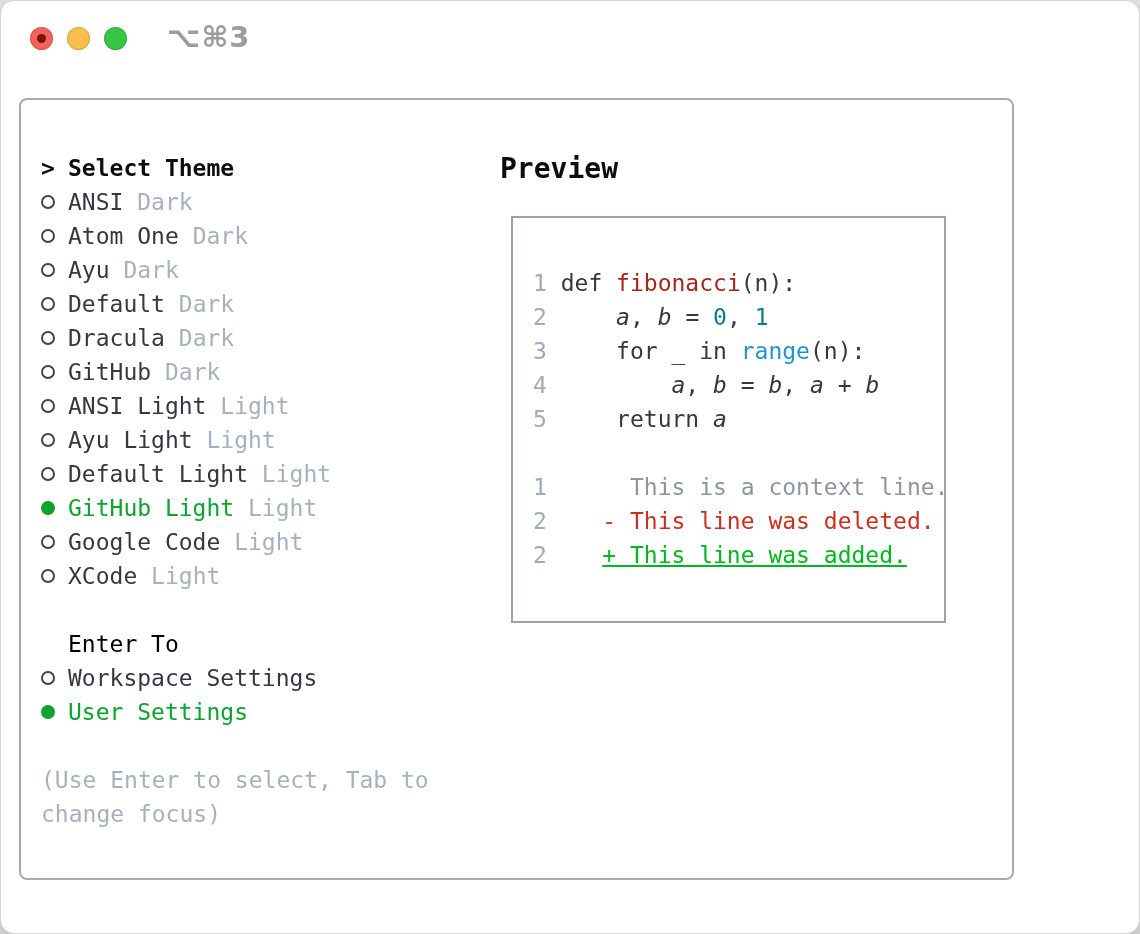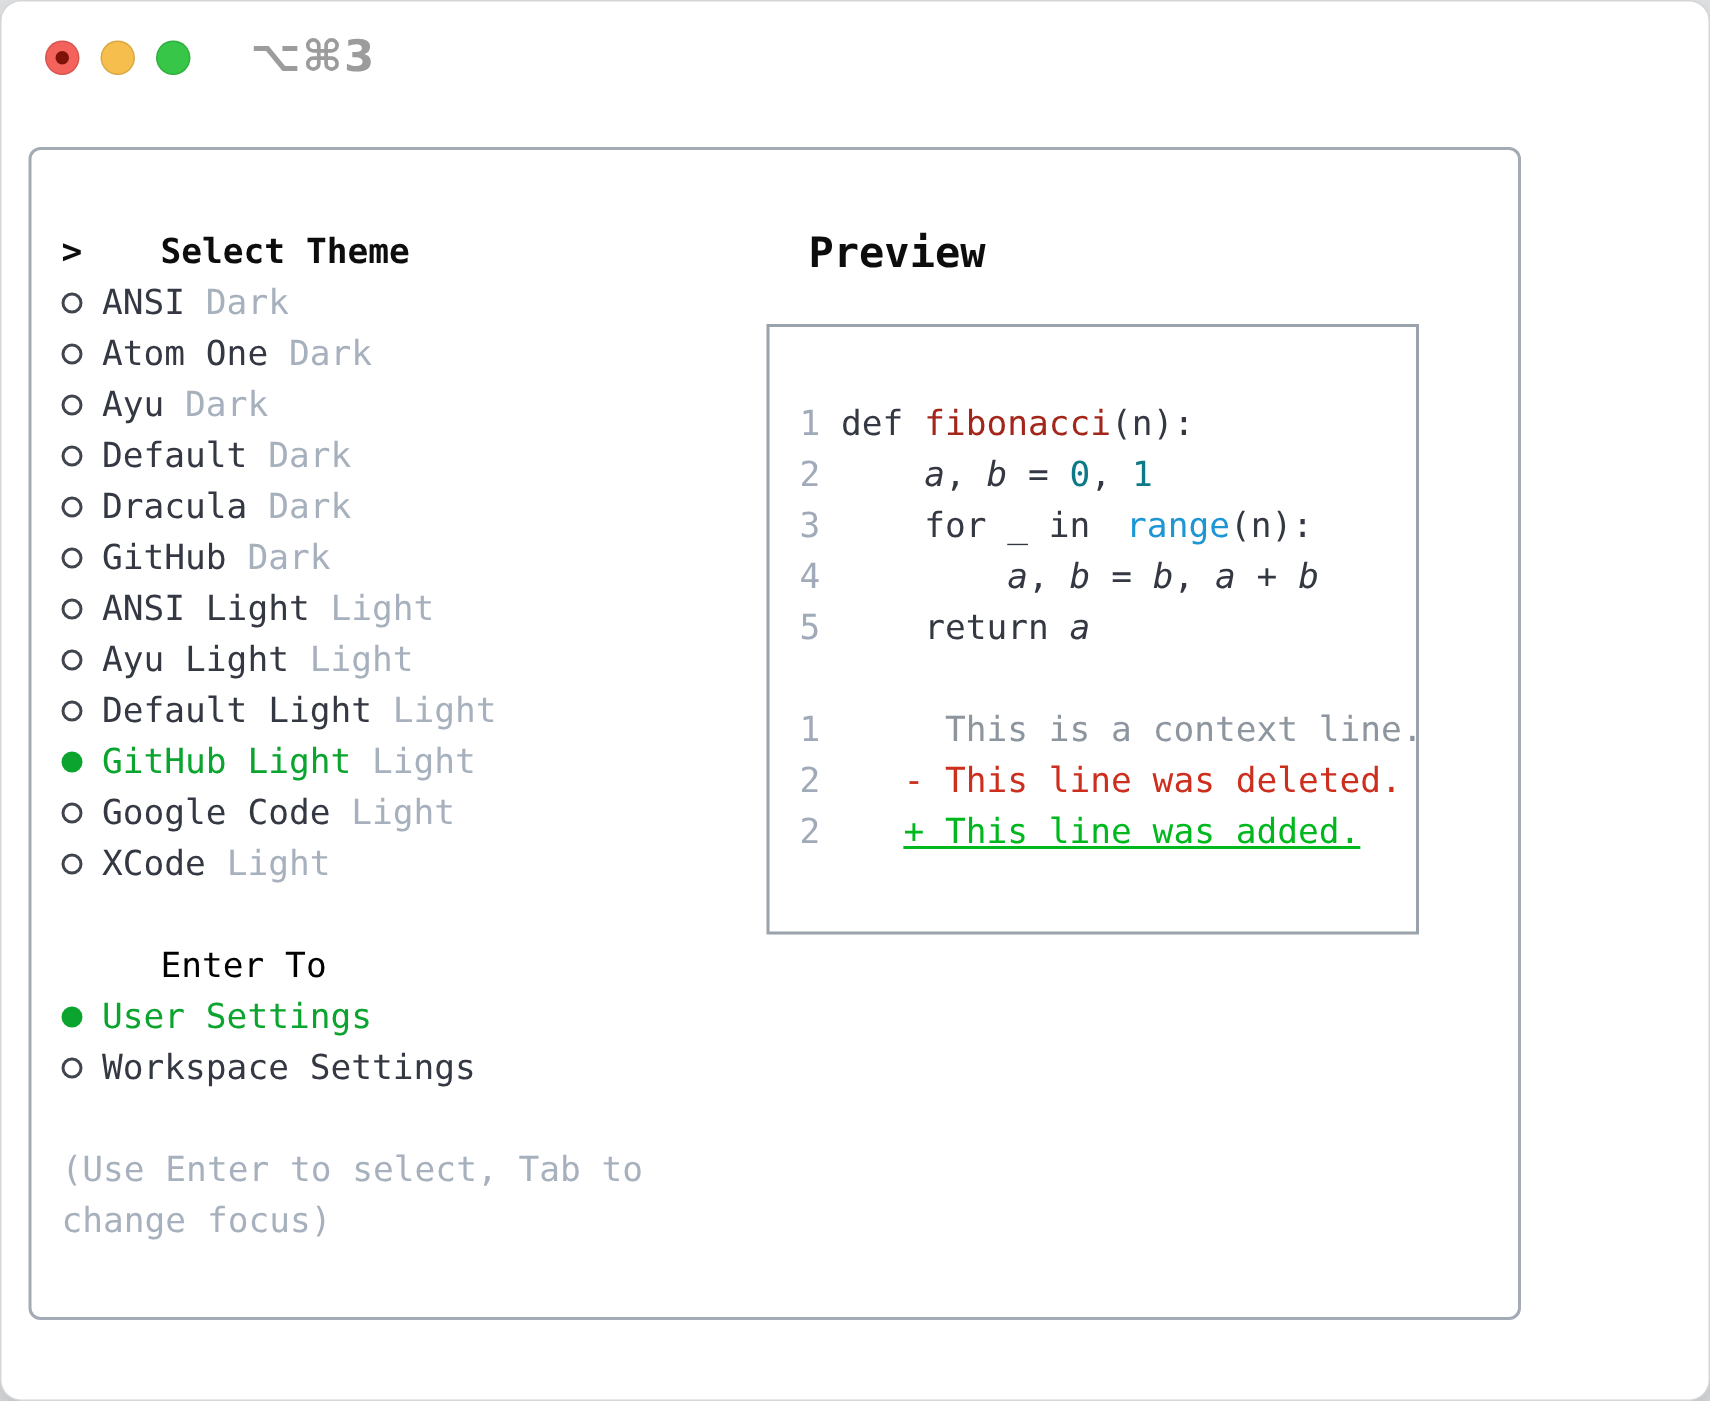--- a/index.html
+++ b/index.html
@@ -42,21 +42,21 @@
     position:absolute; left:18px; top:97px;
     width:995px; height:782px;
     border:2px solid var(--panel-border,#a4abb5);
     border-radius:8px;
     background:#ffffff;
   }
   .left-col { position:absolute; left:20px; top:51px; }
   .row { display:flex; align-items:center; height:34px; font-size:23px; white-space:pre; }
   .marker { width:27px; flex:none; display:flex; align-items:center; }
   .prompt { font-weight:bold; color:#0d0d0d; }
-  .list-title, .section-title, .preview-title { font-weight:bold; color:#0d0d0d;margin-left:39px; }
+  .list-title, .section-title, .preview-title { font-weight:bold; color:#0d0d0d; }
   .section-title { font-weight:normal; color:#000000; }
   .circle {
     width:14px; height:14px; border-radius:50%;
     border:2px solid #40454e;
   }
   .selected .circle { background:var(--accent-green,#0ba42e); border-color:var(--accent-green,#0ba42e); }
   .name { color:var(--text-dark,#343842); }
   .selected .name { color:var(--accent-green,#0ba42e);text-align:right; }
   .variant { color:var(--muted,#a7b1bd); margin-left:1ch; }
   .help-line { color:var(--muted,#a7b1bd); }
@@ -71,21 +71,21 @@
     border:2px solid var(--preview-border,#9aa2ac);
     background:#ffffff;
     overflow:hidden;
   }
   .code { padding:48px 0 0 20px; }
   .code-line { height:34px; line-height:34px; font-size:23px; white-space:pre; }
   .tok-ln { color:var(--line-number,#a0aab8); }
   .tok-pl { color:var(--text-dark,#343842); }
   .tok-fn { color:var(--func-red,#a3261b); }
   .tok-nu { color:var(--num-teal,#0e7a88); }
-  .tok-bi { color:var(--builtin-blue,#1e96d4);margin-left:10px; }
+  .tok-bi { color:var(--builtin-blue,#1e96d4); }
   .tok-va { color:var(--text-dark,#343842); font-style:italic; }
   .tok-cx { color:var(--context-gray,#8d959f); }
   .tok-de { color:var(--diff-red,#cc2f1e); }
   .tok-ad { color:var(--diff-green,#00b81d);text-decoration:underline; }
 </style>
 </head>
 <body>
 
 <div class="window">
 
@@ -122,22 +122,22 @@
         </div>
 
       <div class="row"></div>
 
       <div class="row">
         <span class="marker"></span>
         <span class="section-title">Enter To</span>
       </div>
 
       <div id="apply-list">
+          <div class="row"><span class="marker"><span class="circle"></span></span><span class="name">Workspace Settings</span></div>
           <div class="row selected"><span class="marker"><span class="circle"></span></span><span class="name">User Settings</span></div>
-          <div class="row"><span class="marker"><span class="circle"></span></span><span class="name">Workspace Settings</span></div>
         </div>
 
       <div class="row"></div>
 
       <div>
         <div class="row help-line">(Use Enter to select, Tab to</div>
         <div class="row help-line">change focus)</div>
       </div>
     </div>
 

